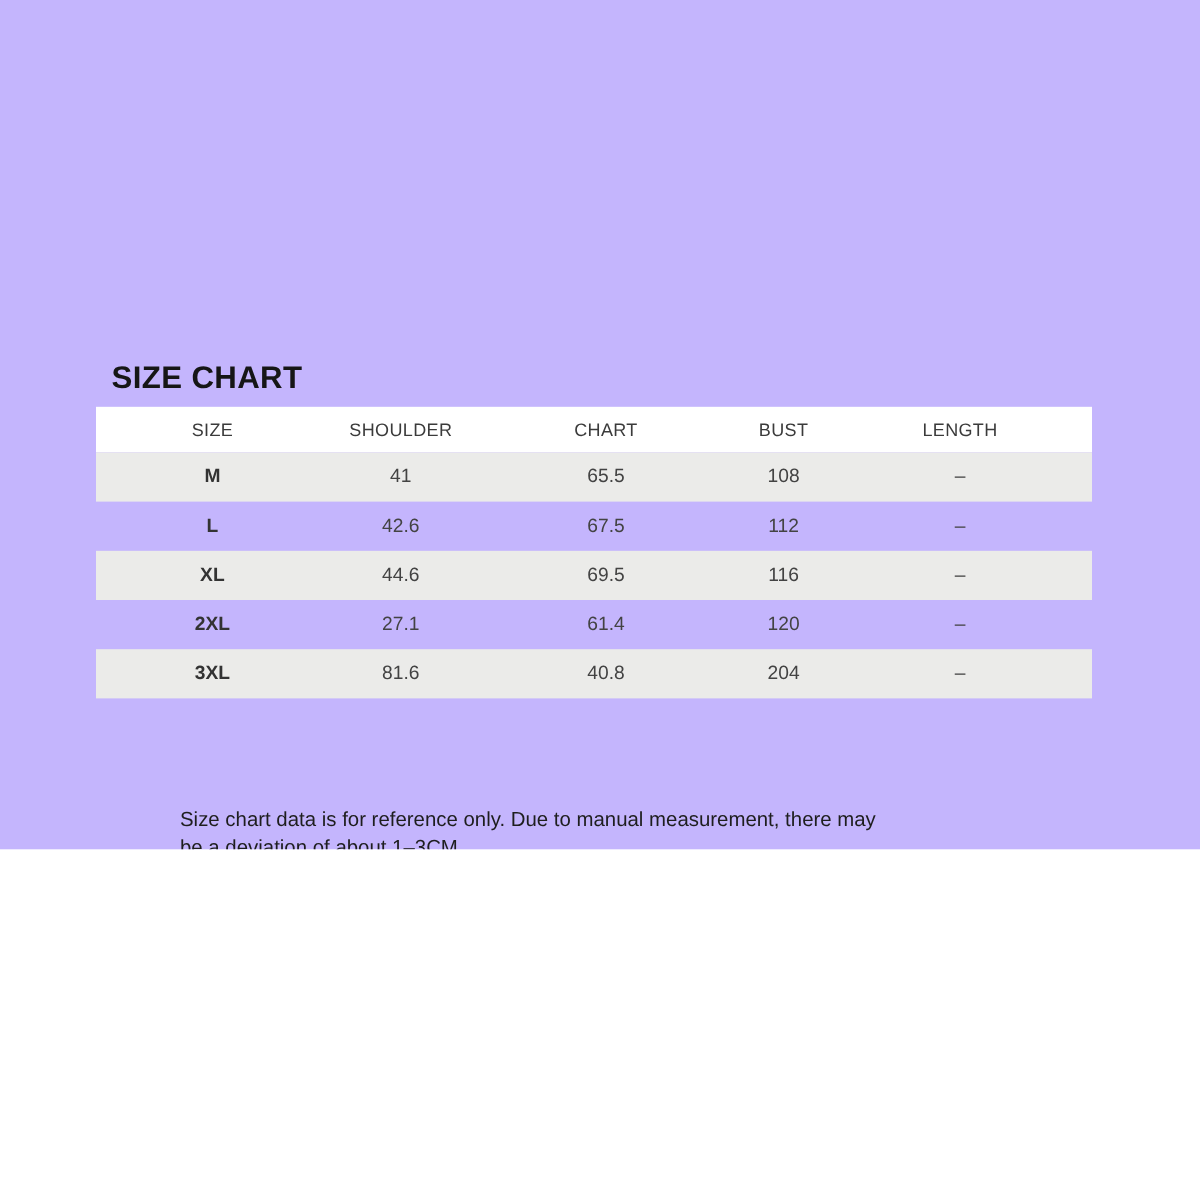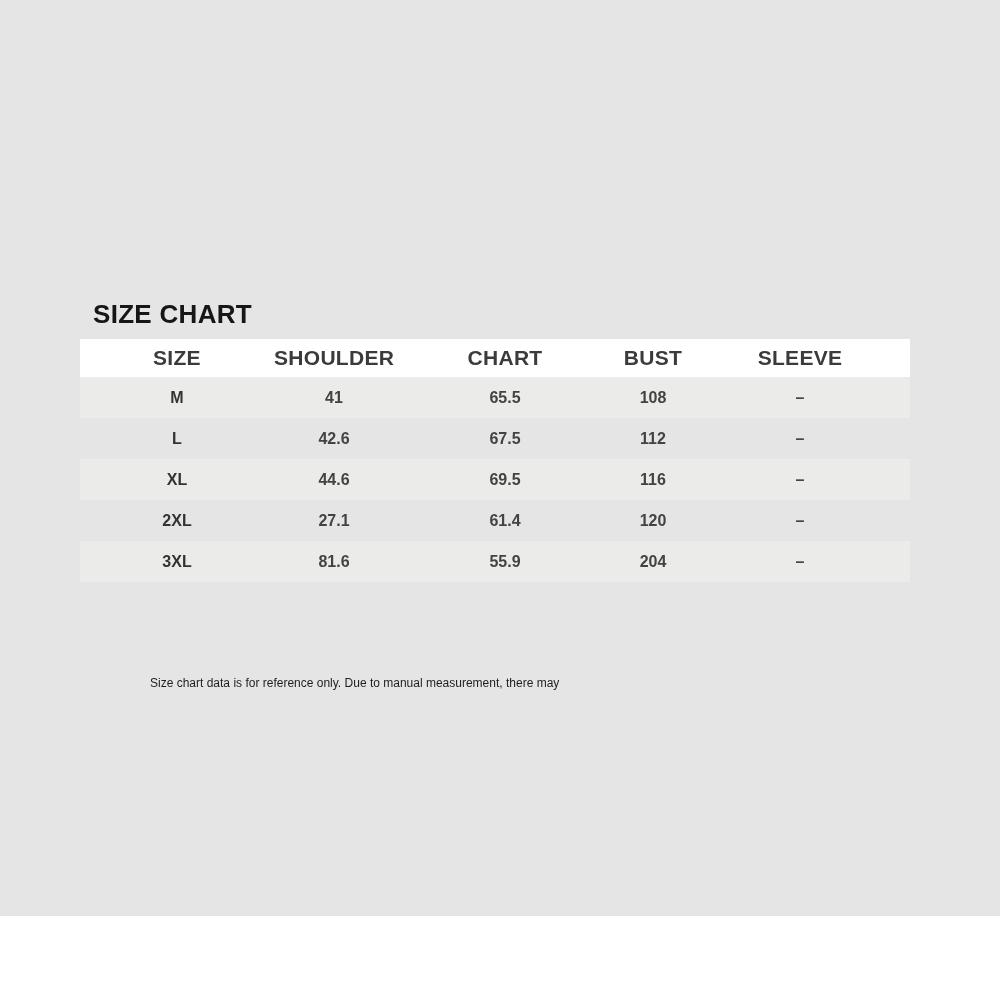--- a/index.html
+++ b/index.html
@@ -4,22 +4,22 @@
 <style>
   html, body {
     margin: 0;
     padding: 0;
     background: #ffffff;
     font-family: "Liberation Sans", "DejaVu Sans", sans-serif;
   }
   .page {
     position: relative;
     width: 1000px;
-    height: 916px;
-    background: #e5e5e5;
+    height: 708px;
+    background: #c4b5fd;
     overflow: hidden;
   }
   .title {
     position: absolute;
     left: 93px;
     top: 282px;
     display: inline-block;
     font-size: 26px;
     font-weight: 700;
     letter-spacing: 0.3px;
@@ -41,58 +41,58 @@
   }
   .tr.head {
     height: 38px;
     background: #ffffff;
   }
   .tr.striped {
     background: #ebebe9;
   }
   .th {
     text-align: center;
-    font-size: 21px;
-    font-weight: 700;
+    font-size: 15px;
+    font-weight: 400;
     letter-spacing: 0.3px;
     color: #3b3b3b;
   }
   .td {
     text-align: center;
     font-size: 16px;
-    font-weight: 700;
+    font-weight: 400;
     color: #434343;
   }
   .td.size {
     font-weight: 700;
     color: #333333;
   }
   .footnote {
     position: absolute;
     left: 150px;
     top: 671px;
-    font-size: 12px;
+    font-size: 17px;
     line-height: 24px;
     color: #1e1e1e;
   }
 </style>
 </head>
 <body>
 
 <div class="page">
 
   <h1 class="title">SIZE CHART</h1>
 
   <div class="size-table">
     <div class="tr head">
         <div class="th">SIZE</div>
         <div class="th">SHOULDER</div>
         <div class="th">CHART</div>
         <div class="th">BUST</div>
-        <div class="th">SLEEVE</div>
+        <div class="th">LENGTH</div>
       </div>
     <div>
         <div class="tr striped">
           <div class="td size">M</div>
           <div class="td">41</div>
           <div class="td">65.5</div>
           <div class="td">108</div>
           <div class="td">–</div>
         </div>
         <div class="tr">
@@ -112,24 +112,25 @@
         <div class="tr">
           <div class="td size">2XL</div>
           <div class="td">27.1</div>
           <div class="td">61.4</div>
           <div class="td">120</div>
           <div class="td">–</div>
         </div>
         <div class="tr striped">
           <div class="td size">3XL</div>
           <div class="td">81.6</div>
-          <div class="td">55.9</div>
+          <div class="td">40.8</div>
           <div class="td">204</div>
           <div class="td">–</div>
         </div>
       </div>
   </div>
 
   <div class="footnote">
     <div>Size chart data is for reference only. Due to manual measurement, there may</div>
+    <div>be a deviation of about 1–3CM.</div>
   </div>
 
 </div>
 
 </body></html>

